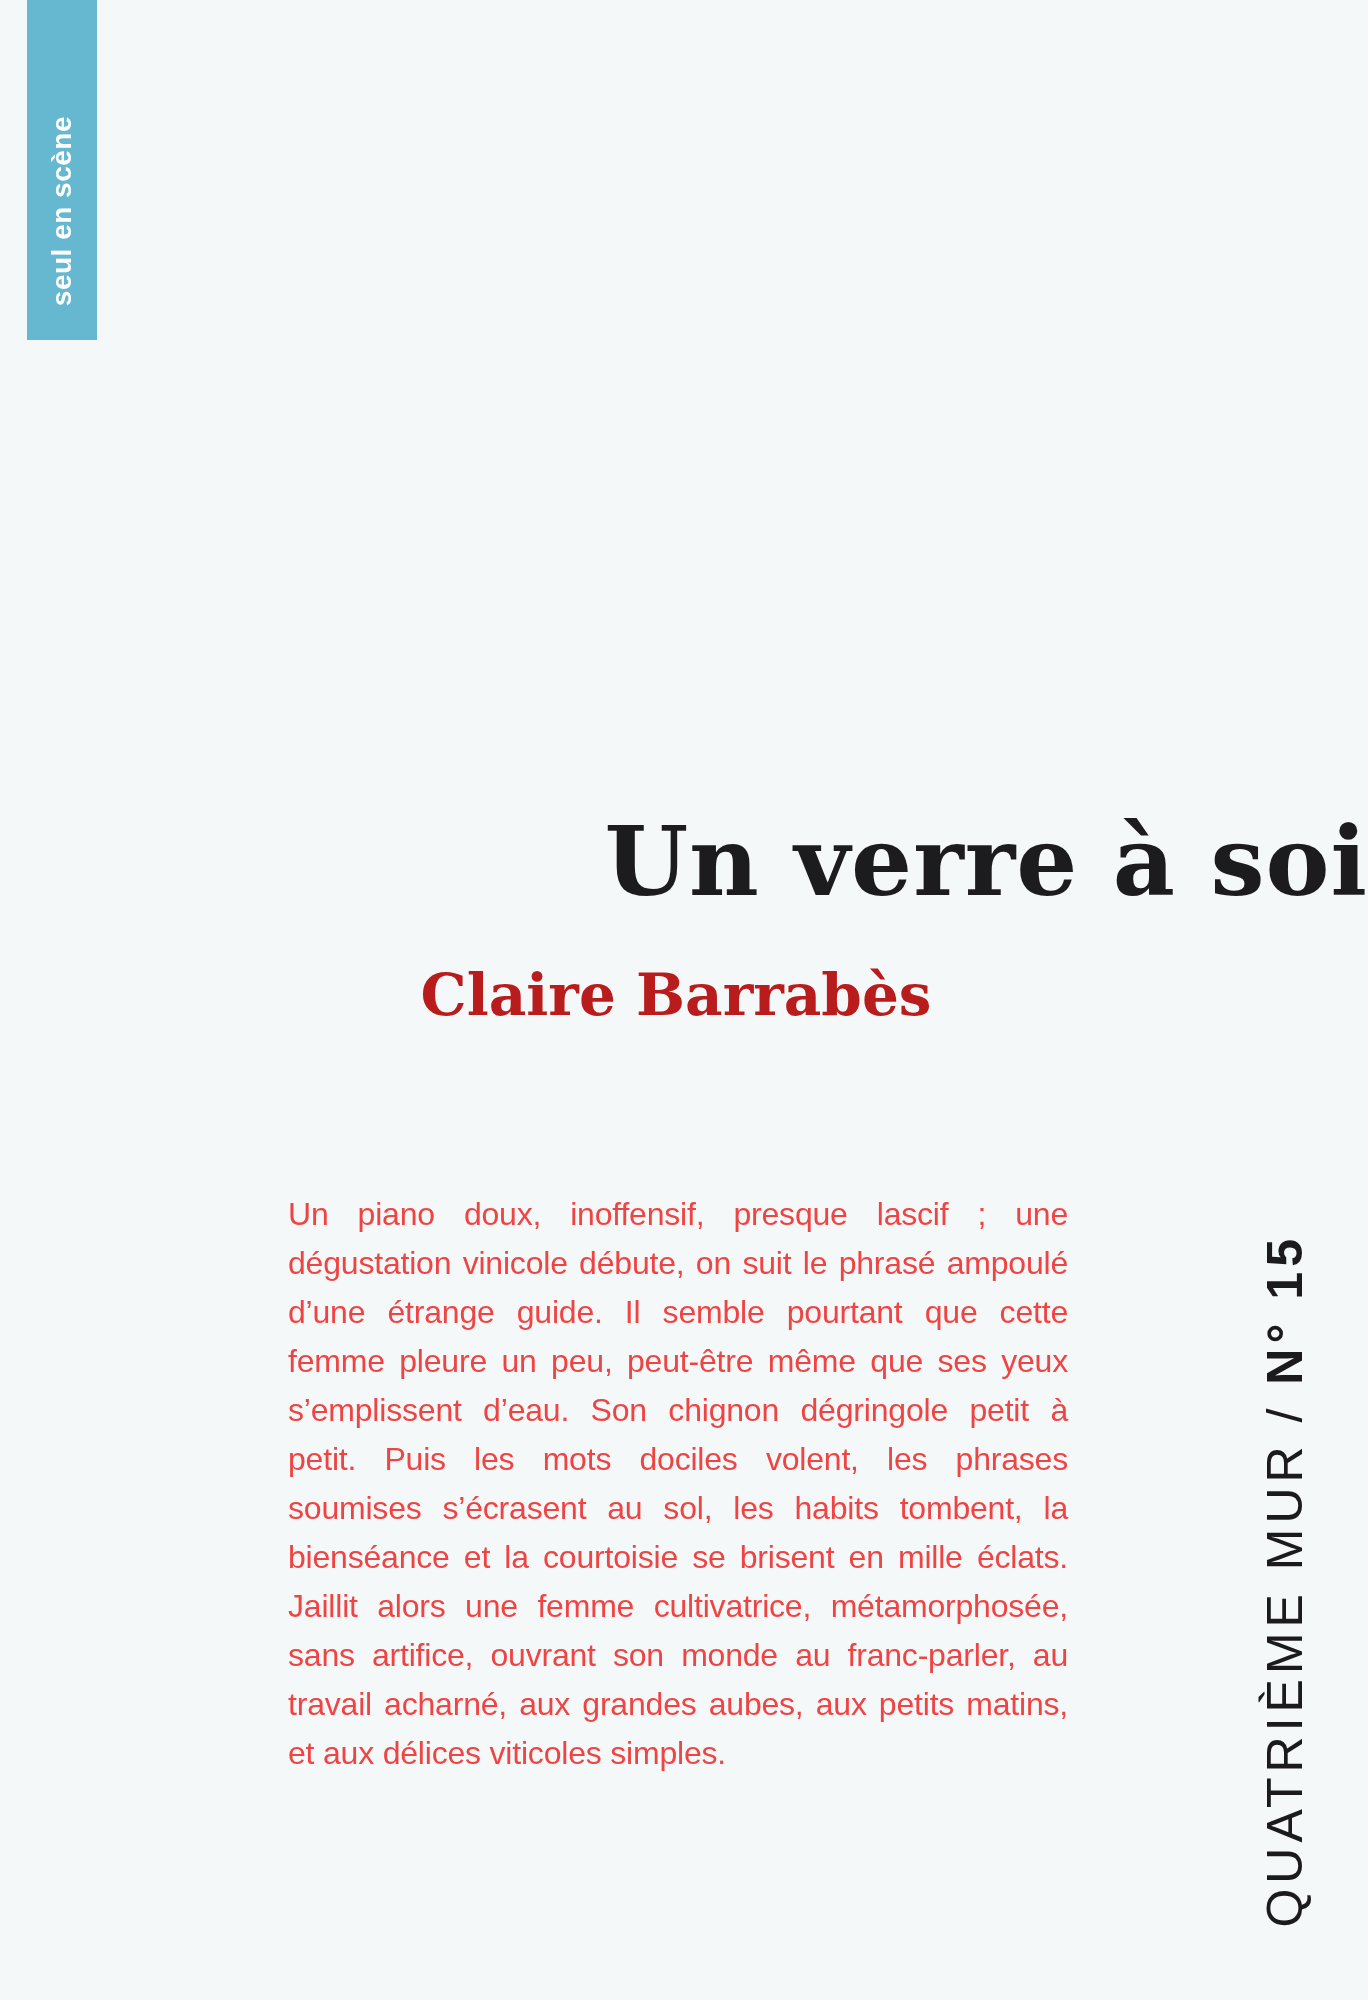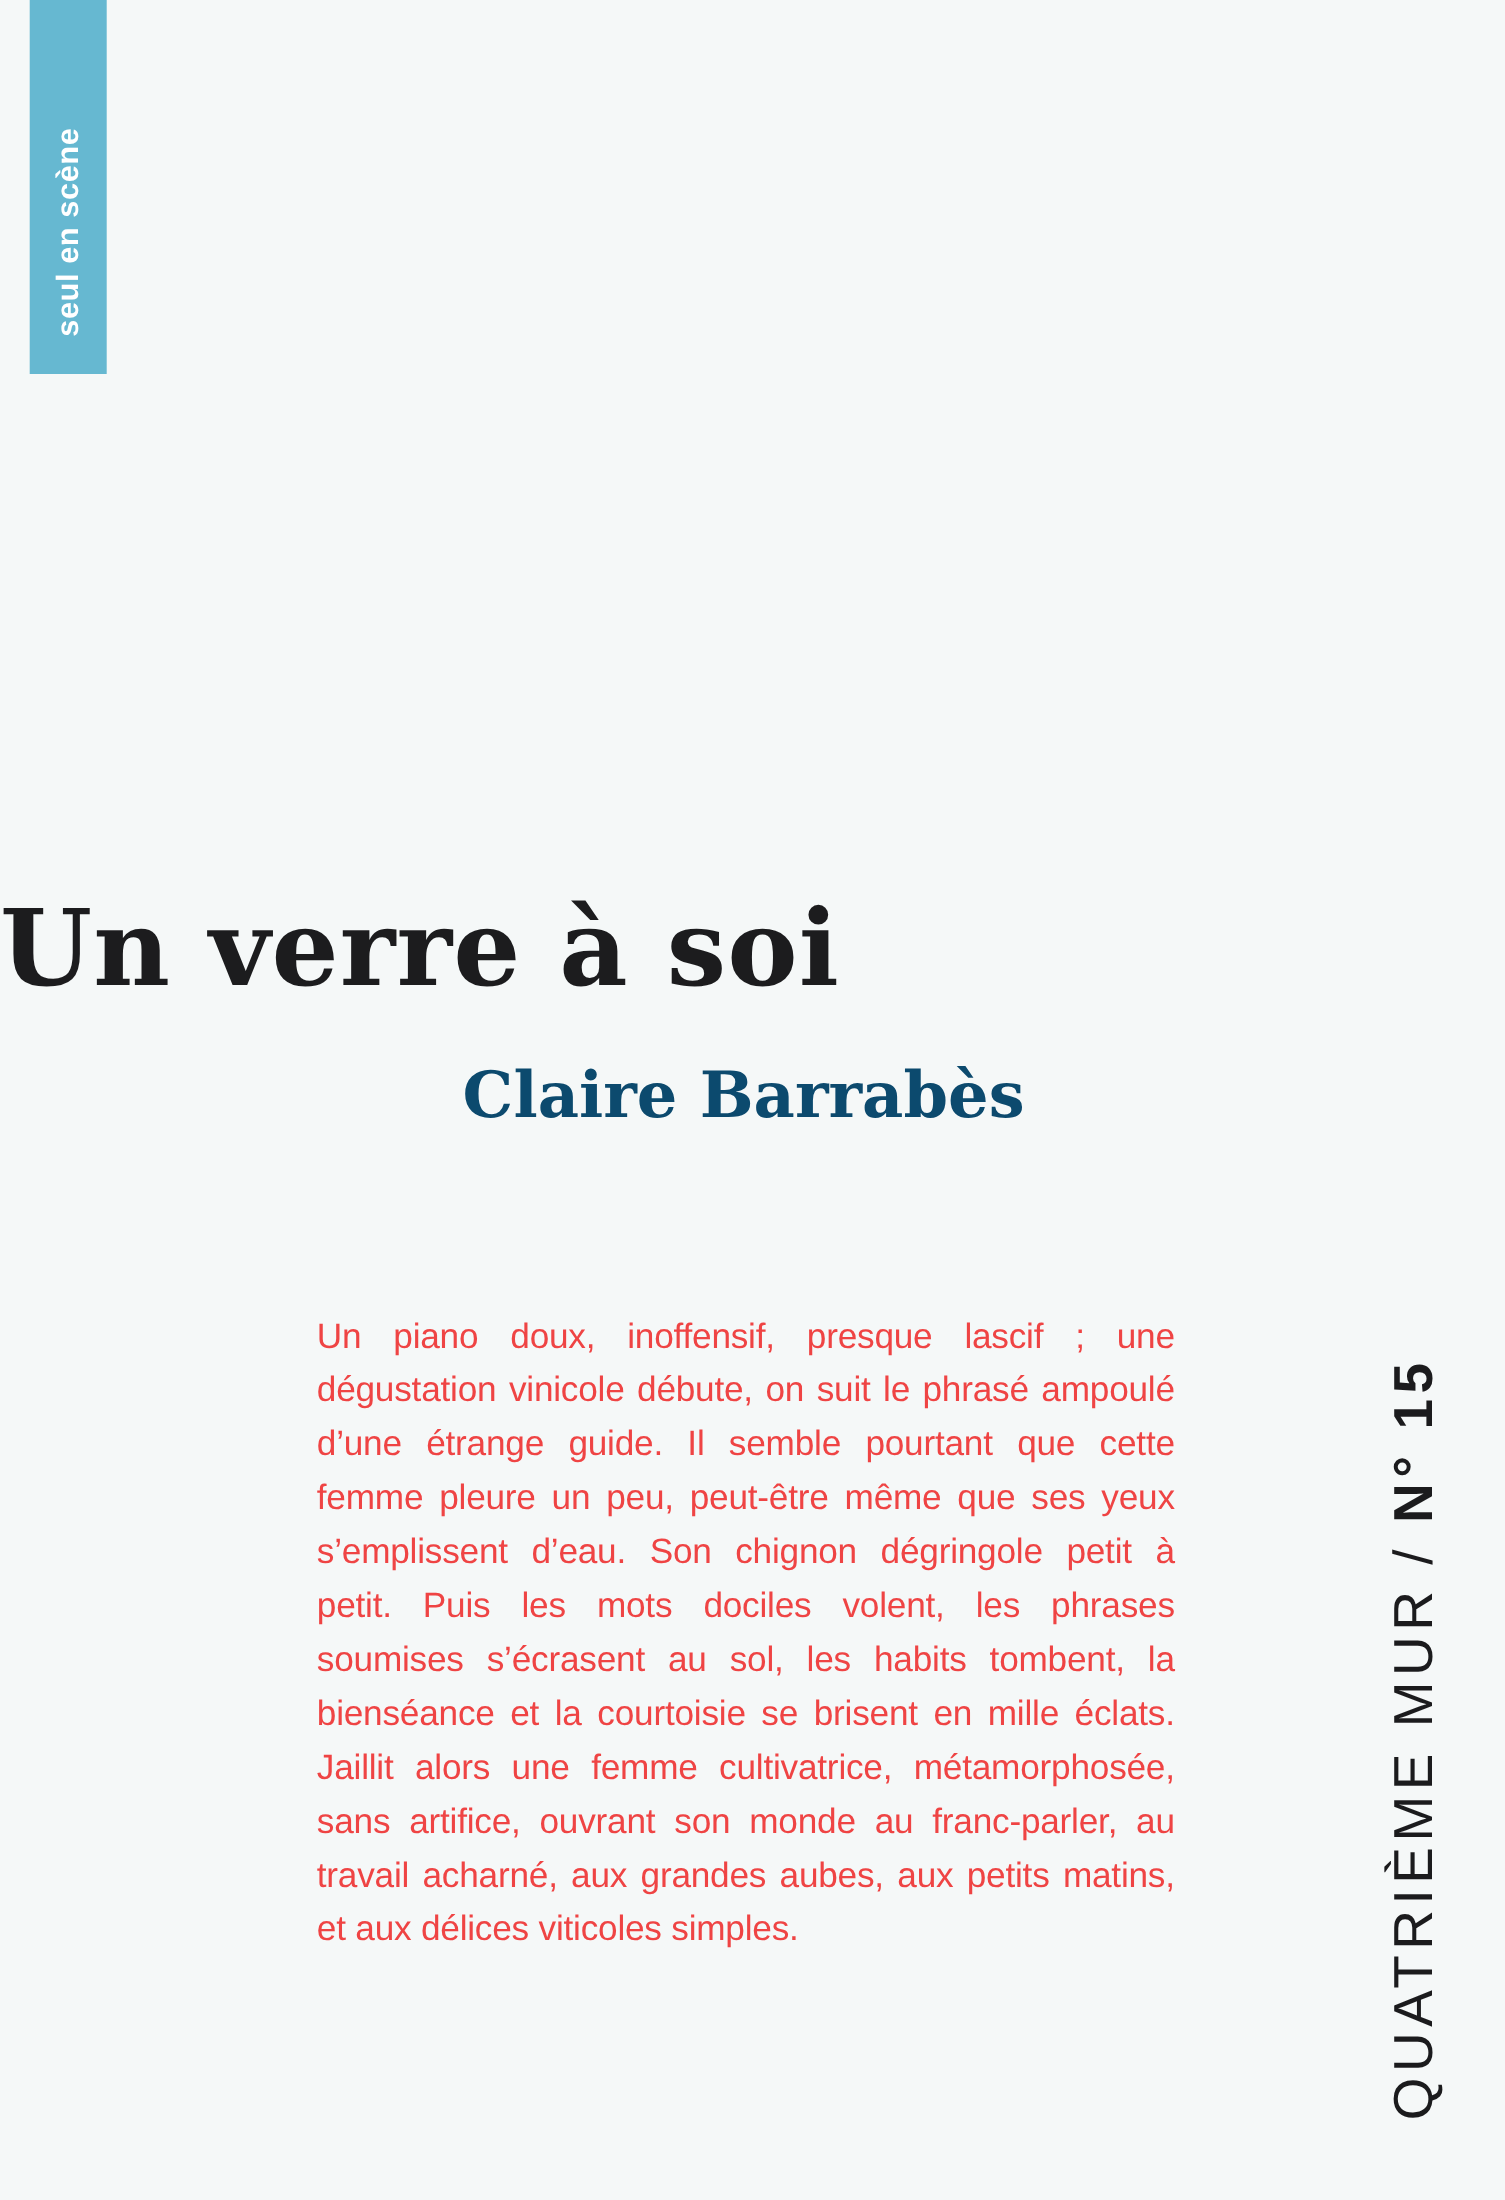--- a/index.html
+++ b/index.html
@@ -42,39 +42,39 @@
     font-weight: 700;
     letter-spacing: 0.5px;
   }
 
   
   .article-title {
     position: absolute;
     left: 0;
     right: 0;
     top: 748px;
-    text-align: left;
+    text-align: right;
     font-family: "DejaVu Serif", serif;
     font-weight: 700;
     font-size: 96px;
     line-height: 1.05;
     color: #1c1c1e;
     letter-spacing: 1px;
   }
   .article-author {
     position: absolute;
     left: 0;
     right: 16px;
     top: 916px;
     text-align: center;
     font-family: "DejaVu Serif", serif;
     font-weight: 700;
     font-size: 58px;
     line-height: 1.1;
-    color: #0c4a6e;
+    color: #b91c1c;
   }
 
   
   .article-body {
     position: absolute;
     left: 288px;
     top: 1158px;
     width: 780px;
     font-size: 32px;
     line-height: 49px;

